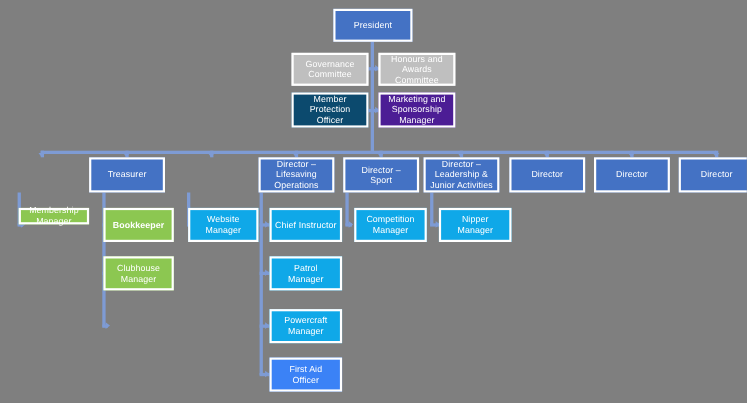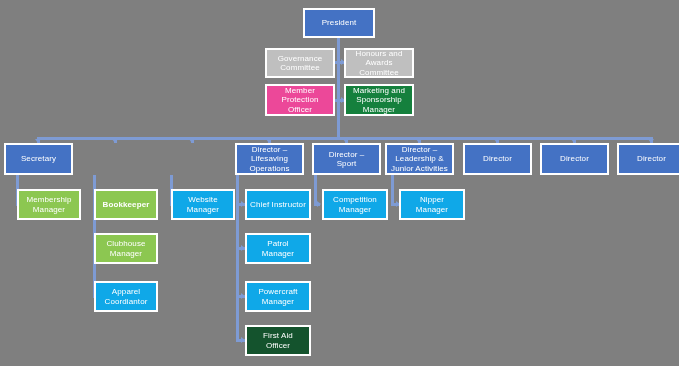--- a/index.html
+++ b/index.html
@@ -152,33 +152,33 @@
   </div>
   <div class="node n-gray" style="left: 265px; top: 48px; width: 70px; height: 30px; background: rgb(191, 191, 191); border-color: rgb(255, 255, 255); color: rgb(255, 255, 255);">
     <span class="lbl">Governance
 Committee</span>
   </div>
   <div class="node n-gray" style="left: 344px; top: 48px; width: 70px; height: 30px; background: rgb(191, 191, 191); border-color: rgb(255, 255, 255); color: rgb(255, 255, 255);">
     <span class="lbl">Honours and
 Awards
 Committee</span>
   </div>
-  <div class="node n-cyan" style="left: 265px; top: 84px; width: 70px; height: 32px; background: #ec4899; border-color: rgb(255, 255, 255); color: rgb(255, 255, 255);">
+  <div class="node n-cyan" style="left: 265px; top: 84px; width: 70px; height: 32px; background: #0c4a6e; border-color: rgb(255, 255, 255); color: rgb(255, 255, 255);">
     <span class="lbl">Member
 Protection
 Officer</span>
   </div>
-  <div class="node n-cyan" style="left: 344px; top: 84px; width: 70px; height: 32px; background: #15803d; border-color: rgb(255, 255, 255); color: rgb(255, 255, 255);">
+  <div class="node n-cyan" style="left: 344px; top: 84px; width: 70px; height: 32px; background: #4c1d95; border-color: rgb(255, 255, 255); color: rgb(255, 255, 255);">
     <span class="lbl">Marketing and
 Sponsorship
 Manager</span>
   </div>
 
-  <div class="node n-blue" style="left: 4px; top: 143px; width: 69px; height: 32px; background: rgb(68, 114, 196); border-color: rgb(255, 255, 255); color: rgb(255, 255, 255);">
-    <span class="lbl">Secretary</span>
+  <div class="node n-blue" style="left: 81px; top: 143px; width: 69px; height: 32px; background: rgb(68, 114, 196); border-color: rgb(255, 255, 255); color: rgb(255, 255, 255);">
+    <span class="lbl">Treasurer</span>
   </div>
   <div class="node n-blue" style="left: 235px; top: 143px; width: 69px; height: 32px; background: rgb(68, 114, 196); border-color: rgb(255, 255, 255); color: rgb(255, 255, 255);">
     <span class="lbl">Director –
 Lifesaving
 Operations</span>
   </div>
   <div class="node n-blue" style="left: 312px; top: 143px; width: 69px; height: 32px; background: rgb(68, 114, 196); border-color: rgb(255, 255, 255); color: rgb(255, 255, 255);">
     <span class="lbl">Director –
 Sport</span>
   </div>
@@ -190,51 +190,47 @@
   <div class="node n-blue" style="left: 463px; top: 143px; width: 69px; height: 32px; background: rgb(68, 114, 196); border-color: rgb(255, 255, 255); color: rgb(255, 255, 255);">
     <span class="lbl">Director</span>
   </div>
   <div class="node n-blue" style="left: 540px; top: 143px; width: 69px; height: 32px; background: rgb(68, 114, 196); border-color: rgb(255, 255, 255); color: rgb(255, 255, 255);">
     <span class="lbl">Director</span>
   </div>
   <div class="node n-blue" style="left: 617px; top: 143px; width: 69px; height: 32px; background: rgb(68, 114, 196); border-color: rgb(255, 255, 255); color: rgb(255, 255, 255);">
     <span class="lbl">Director</span>
   </div>
 
-  <div class="node n-green" style="left: 17px; top: 189px; width: 64px; height: 31px; background: rgb(140, 199, 81); border-color: rgb(255, 255, 255); color: rgb(255, 255, 255);">
+  <div class="node n-green" style="left: 17px; top: 189px; width: 64px; height: 15px; background: rgb(140, 199, 81); border-color: rgb(255, 255, 255); color: rgb(255, 255, 255);">
     <span class="lbl">Membership
 Manager</span>
   </div>
   <div class="node n-green" style="left: 94px; top: 189px; width: 64px; height: 31px; background: rgb(140, 199, 81); border-color: rgb(255, 255, 255); color: rgb(255, 255, 255); font-weight: bold;">
     <span class="lbl">Bookkeeper</span>
   </div>
   <div class="node n-green" style="left: 94px; top: 233px; width: 64px; height: 31px; background: rgb(140, 199, 81); border-color: rgb(255, 255, 255); color: rgb(255, 255, 255);">
     <span class="lbl">Clubhouse
 Manager</span>
   </div>
-  <div class="node n-cyan" style="left: 94px; top: 281px; width: 64px; height: 31px; background: rgb(15, 168, 232); border-color: rgb(255, 255, 255); color: rgb(255, 255, 255);">
-    <span class="lbl">Apparel
-Coordiantor</span>
-  </div>
   <div class="node n-cyan" style="left: 171px; top: 189px; width: 64px; height: 31px; background: rgb(15, 168, 232); border-color: rgb(255, 255, 255); color: rgb(255, 255, 255);">
     <span class="lbl">Website
 Manager</span>
   </div>
   <div class="node n-cyan" style="left: 245px; top: 189px; width: 66px; height: 31px; background: rgb(15, 168, 232); border-color: rgb(255, 255, 255); color: rgb(255, 255, 255);">
     <span class="lbl">Chief Instructor</span>
   </div>
   <div class="node n-cyan" style="left: 245px; top: 233px; width: 66px; height: 31px; background: rgb(15, 168, 232); border-color: rgb(255, 255, 255); color: rgb(255, 255, 255);">
     <span class="lbl">Patrol
 Manager</span>
   </div>
   <div class="node n-cyan" style="left: 245px; top: 281px; width: 66px; height: 31px; background: rgb(15, 168, 232); border-color: rgb(255, 255, 255); color: rgb(255, 255, 255);">
     <span class="lbl">Powercraft
 Manager</span>
   </div>
-  <div class="node n-cyan" style="left: 245px; top: 325px; width: 66px; height: 31px; background: #14532d; border-color: rgb(255, 255, 255); color: rgb(255, 255, 255);">
+  <div class="node n-cyan" style="left: 245px; top: 325px; width: 66px; height: 31px; background: #3b82f6; border-color: rgb(255, 255, 255); color: rgb(255, 255, 255);">
     <span class="lbl">First Aid
 Officer</span>
   </div>
   <div class="node n-cyan" style="left: 322px; top: 189px; width: 66px; height: 31px; background: rgb(15, 168, 232); border-color: rgb(255, 255, 255); color: rgb(255, 255, 255);">
     <span class="lbl">Competition
 Manager</span>
   </div>
   <div class="node n-cyan" style="left: 399px; top: 189px; width: 66px; height: 31px; background: rgb(15, 168, 232); border-color: rgb(255, 255, 255); color: rgb(255, 255, 255);">
     <span class="lbl">Nipper
 Manager</span>

